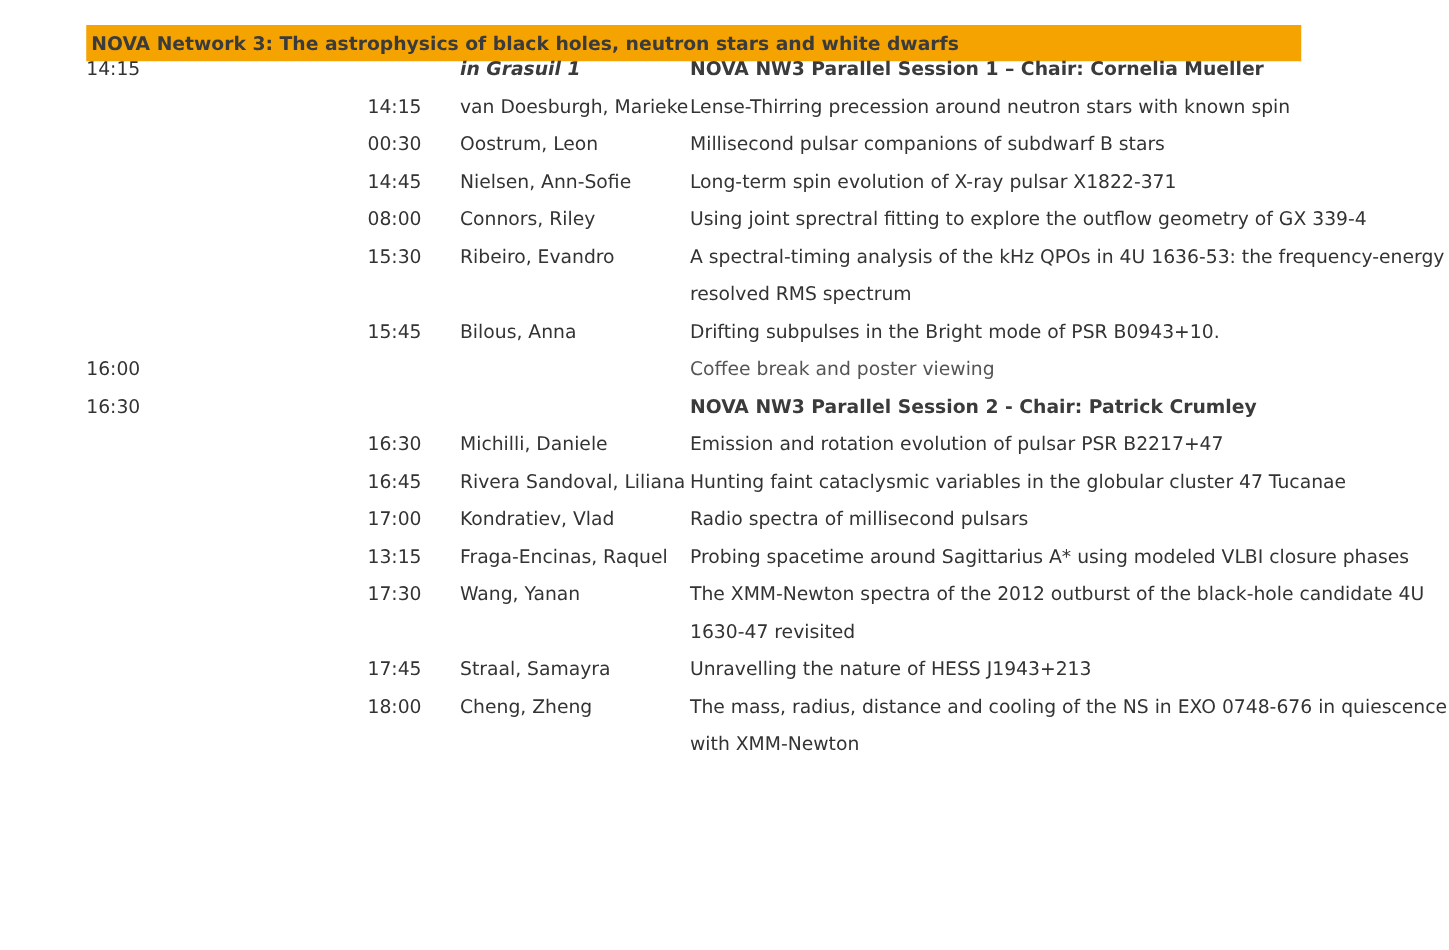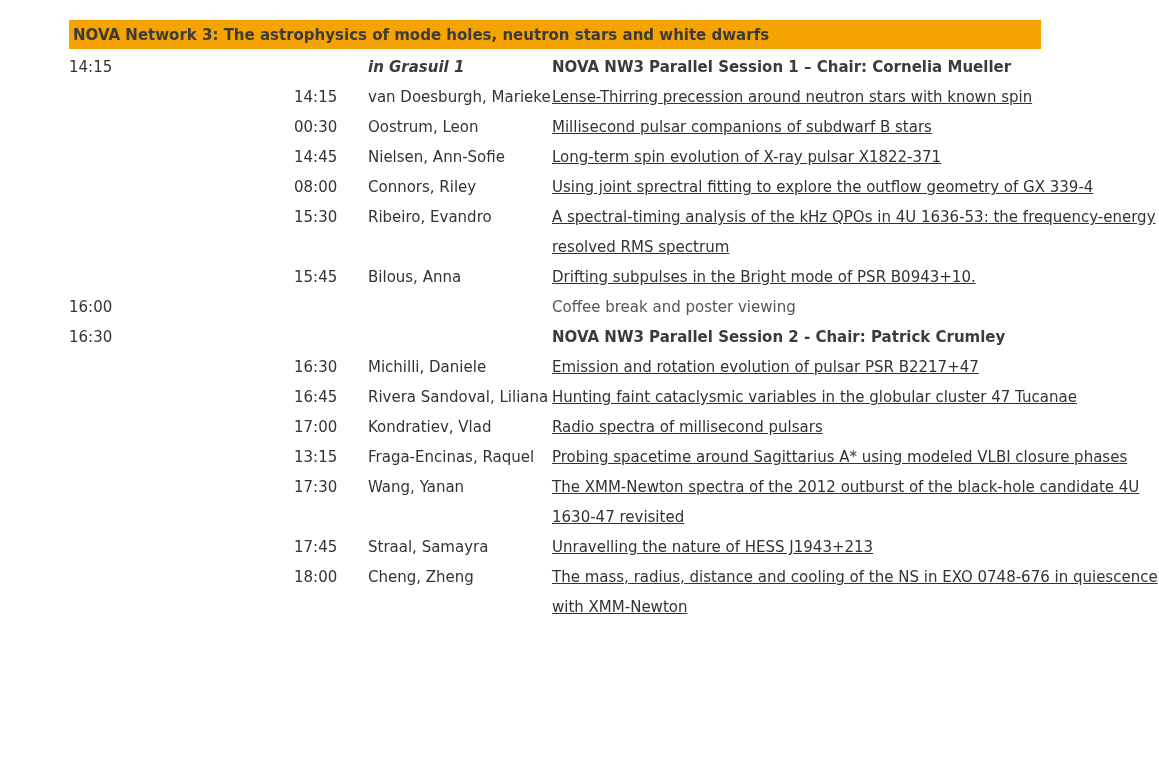--- a/index.html
+++ b/index.html
@@ -34,21 +34,21 @@
   }
   .session-banner .banner-text {
     font-weight: bold;
     font-size: 15px;
     color: #3b3b3b;
     white-space: nowrap;
   }
   table.schedule {
     position: absolute;
     left: 0;
-    top: 52px;
+    top: 40px;
     border-collapse: collapse;
     width: 1159px;
   }
   table.schedule td {
     vertical-align: top;
     padding: 0;
   }
   .col-time-major {
     width: 80px;
     padding-left: 69px !important;
@@ -81,38 +81,37 @@
     font-weight: bold;
     color: #3b3b3b;
     font-style: italic;
   }
   .chairline {
     font-weight: bold;
     color: #3b3b3b;
   }
   .talk-title {
     color: #333333;
-    text-decoration: underline;
     cursor: pointer;
   }
   .plain-title {
     color: #555555;
     margin-top: 36px;
   }
   .wrapcell {
     line-height: 30px;
   }
 </style>
 </head>
 <body>
 
 <div class="page">
 
   <div class="session-banner">
-    <span class="banner-text">NOVA Network 3: The astrophysics of mode holes, neutron stars and white dwarfs</span>
+    <span class="banner-text">NOVA Network 3: The astrophysics of black holes, neutron stars and white dwarfs</span>
   </div>
 
   <table class="schedule">
     <tbody>
 
       <tr>
         <td class="col-time-major cellpad">14:15</td>
         <td class="col-time-minor cellpad"></td>
         <td class="col-author cellpad room">in Grasuil 1</td>
         <td class="col-title cellpad chairline">NOVA NW3 Parallel Session 1 – Chair: Cornelia Mueller</td>

